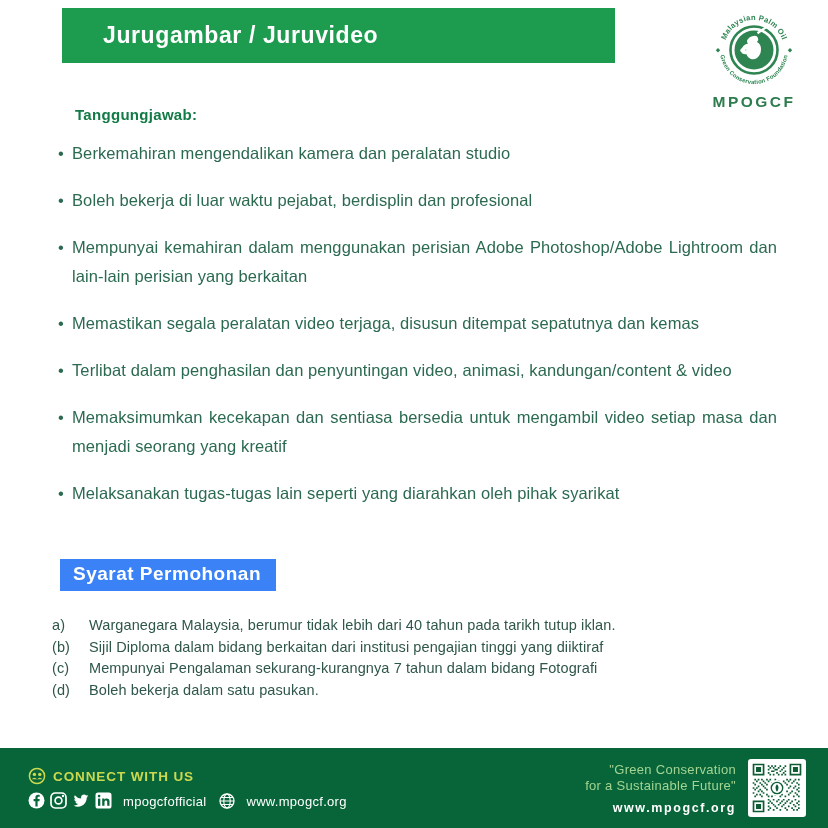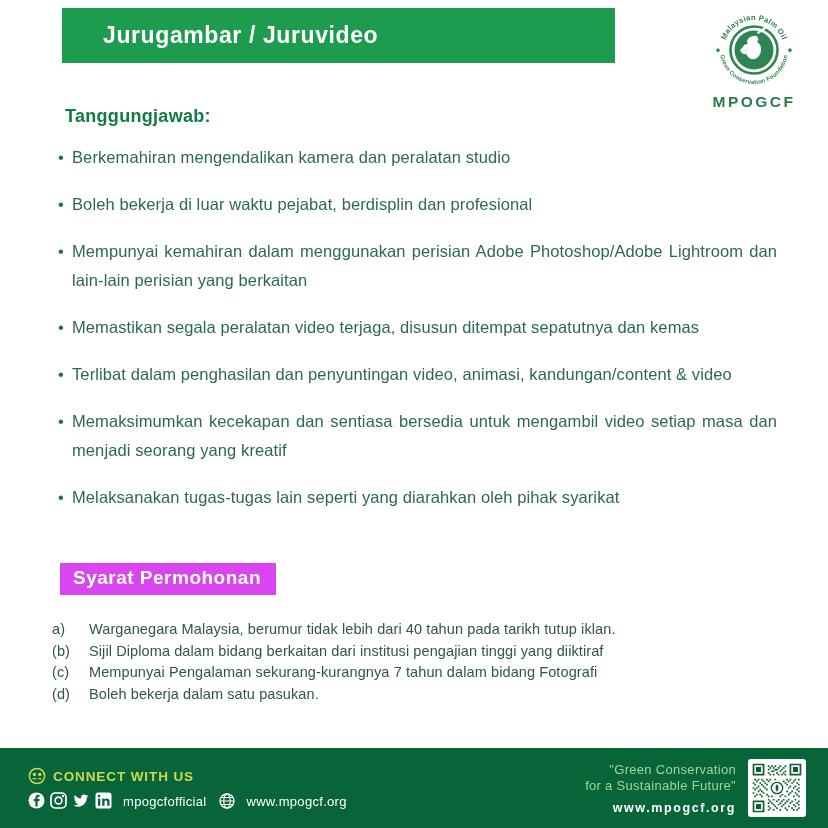--- a/index.html
+++ b/index.html
@@ -16,33 +16,33 @@
     background:#1d9b4e; display:flex; align-items:center; padding-left:41px;
   }
   .title-bar h1 {
     color:#ffffff; font-size:23px; font-weight:700; letter-spacing:.6px;
   }
   .logo-wrap { position:absolute; left:698px; top:8px; width:112px; text-align:center; }
 
   
   .content { position:absolute; top:0; left:0; right:0; padding:106px 51px 0 50px; }
   .resp-heading {
-    margin-left:15px; font-size:18px; font-weight:700; color:#117a45;
+    margin-left:25px; font-size:15px; font-weight:700; color:#117a45;
     letter-spacing:.3px;
   }
   ul.resp-list { list-style:none; margin:16px 0 0 8px; }
   ul.resp-list li {
     position:relative; padding-left:14px; color:#2b6a50; font-size:16.5px;
     line-height:29px; margin-bottom:18px; text-align:justify; letter-spacing:.1px;
   }
   ul.resp-list li::before {
     content:"•"; position:absolute; left:0; top:0; color:#2b6a50;
   }
   .req-badge {
-    display:inline-block; margin:33px 0 0 10px; background:#d946ef;
+    display:inline-block; margin:33px 0 0 10px; background:#3b82f6;
     color:#ffffff; font-size:19px; font-weight:700; letter-spacing:.5px;
     padding:4px 15px 6px 13px;
   }
   ol.req-list { list-style:none; margin:24px 0 0 2px; }
   ol.req-list li {
     display:flex; color:#2f564a; font-size:14.5px; line-height:21.5px;
     letter-spacing:.1px;
   }
   ol.req-list .req-label { flex:0 0 37px; }
   ol.req-list .req-text { flex:1; }

